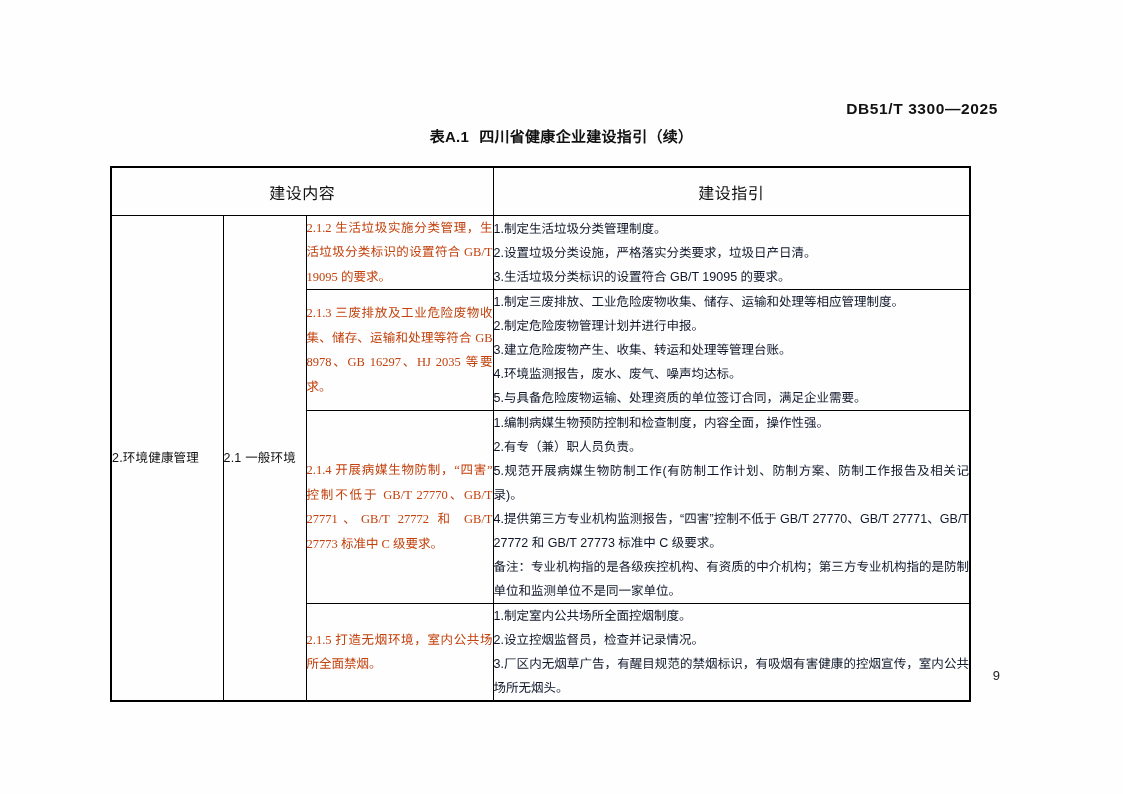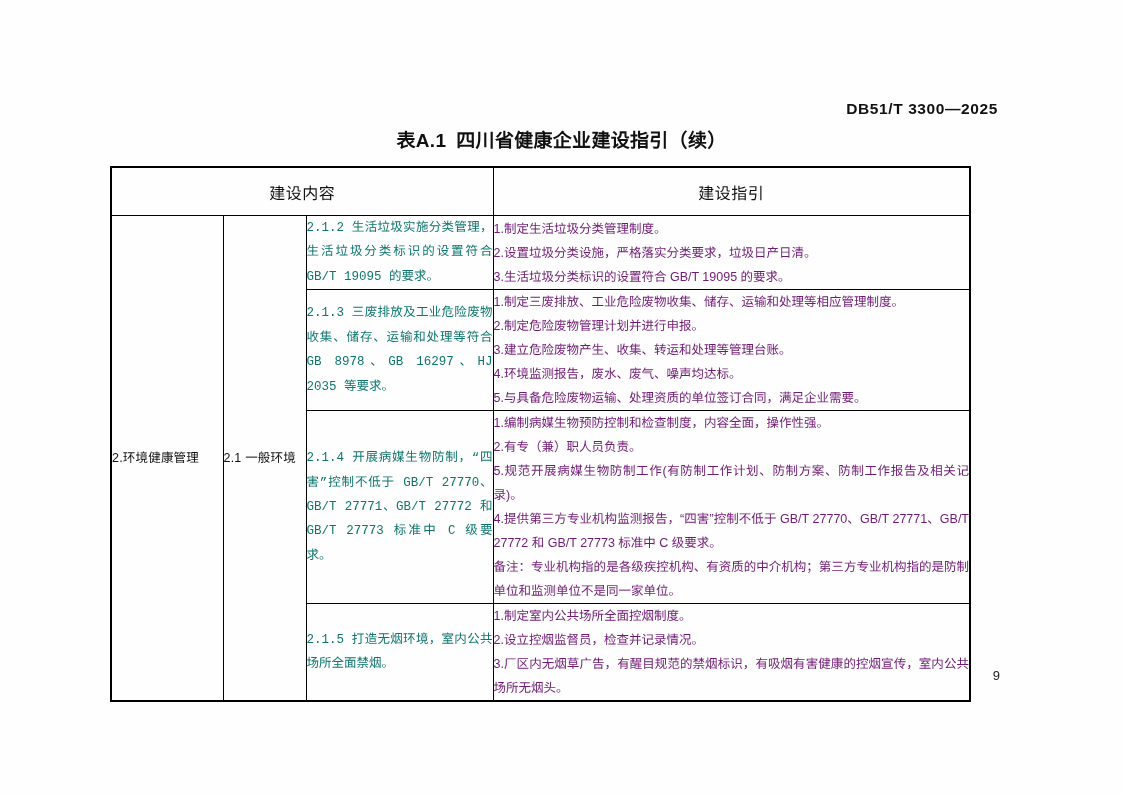--- a/index.html
+++ b/index.html
@@ -36,21 +36,21 @@
   }
 
   
   .table-caption {
     position: absolute;
     top: 125px;
     left: 0;
     width: 1123px;
     text-align: center;
     font-family: "Liberation Sans", "DejaVu Sans", sans-serif;
-    font-size: 19px;
+    font-size: 15px;
     font-weight: 700;
     color: #111;
     letter-spacing: 0.3px;
   }
   .table-caption .cap-num { margin-right: 10px; }
 
   
   .table-wrap {
     position: absolute;
     left: 110px;
@@ -88,35 +88,35 @@
   td.cat, td.subcat {
     font-family: "Liberation Sans", "DejaVu Sans", sans-serif;
     font-size: 12.5px;
     color: #111;
     letter-spacing: 0.2px;
     line-height: 1.5;
   }
 
   td.item {
     padding: 7px 9px 7px 10px;
-    font-family: Liberation Mono, monospace;
+    font-family: Liberation Serif, serif;
     font-size: 12.5px;
     line-height: 1.95;
-    color: #0f766e;
+    color: #c2410c;
     text-align: justify;
     text-justify: inter-ideograph;
     vertical-align: middle;
   }
 
   td.guideline {
     padding: 8px 10px 8px 11px;
     font-family: "Liberation Sans", "DejaVu Sans", sans-serif;
     font-size: 12.5px;
     line-height: 1.92;
-    color: #701a75;
+    color: #0f172a;
     vertical-align: middle;
   }
   td.guideline p {
     margin: 0;
     text-align: justify;
     text-justify: inter-ideograph;
   }
   td.guideline p.note {
     text-indent: 0;
   }

